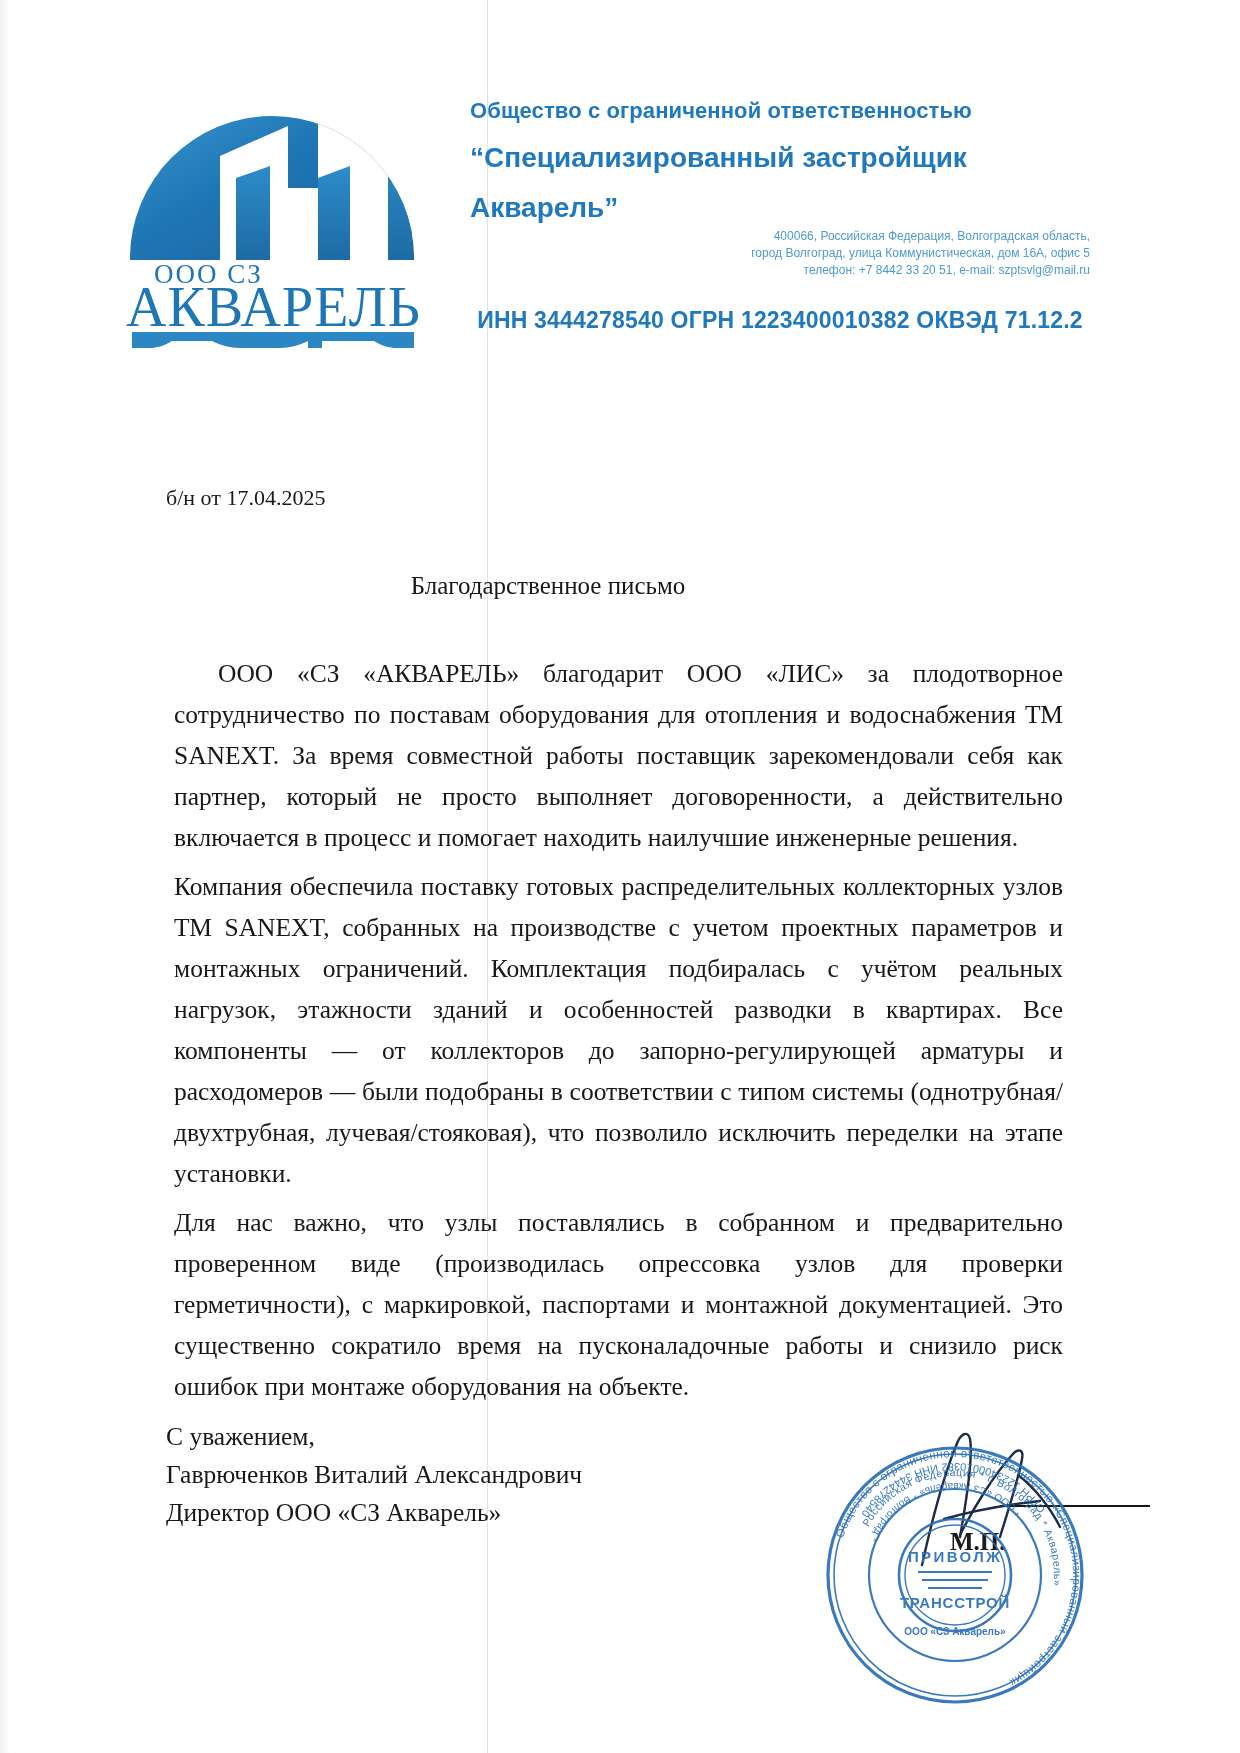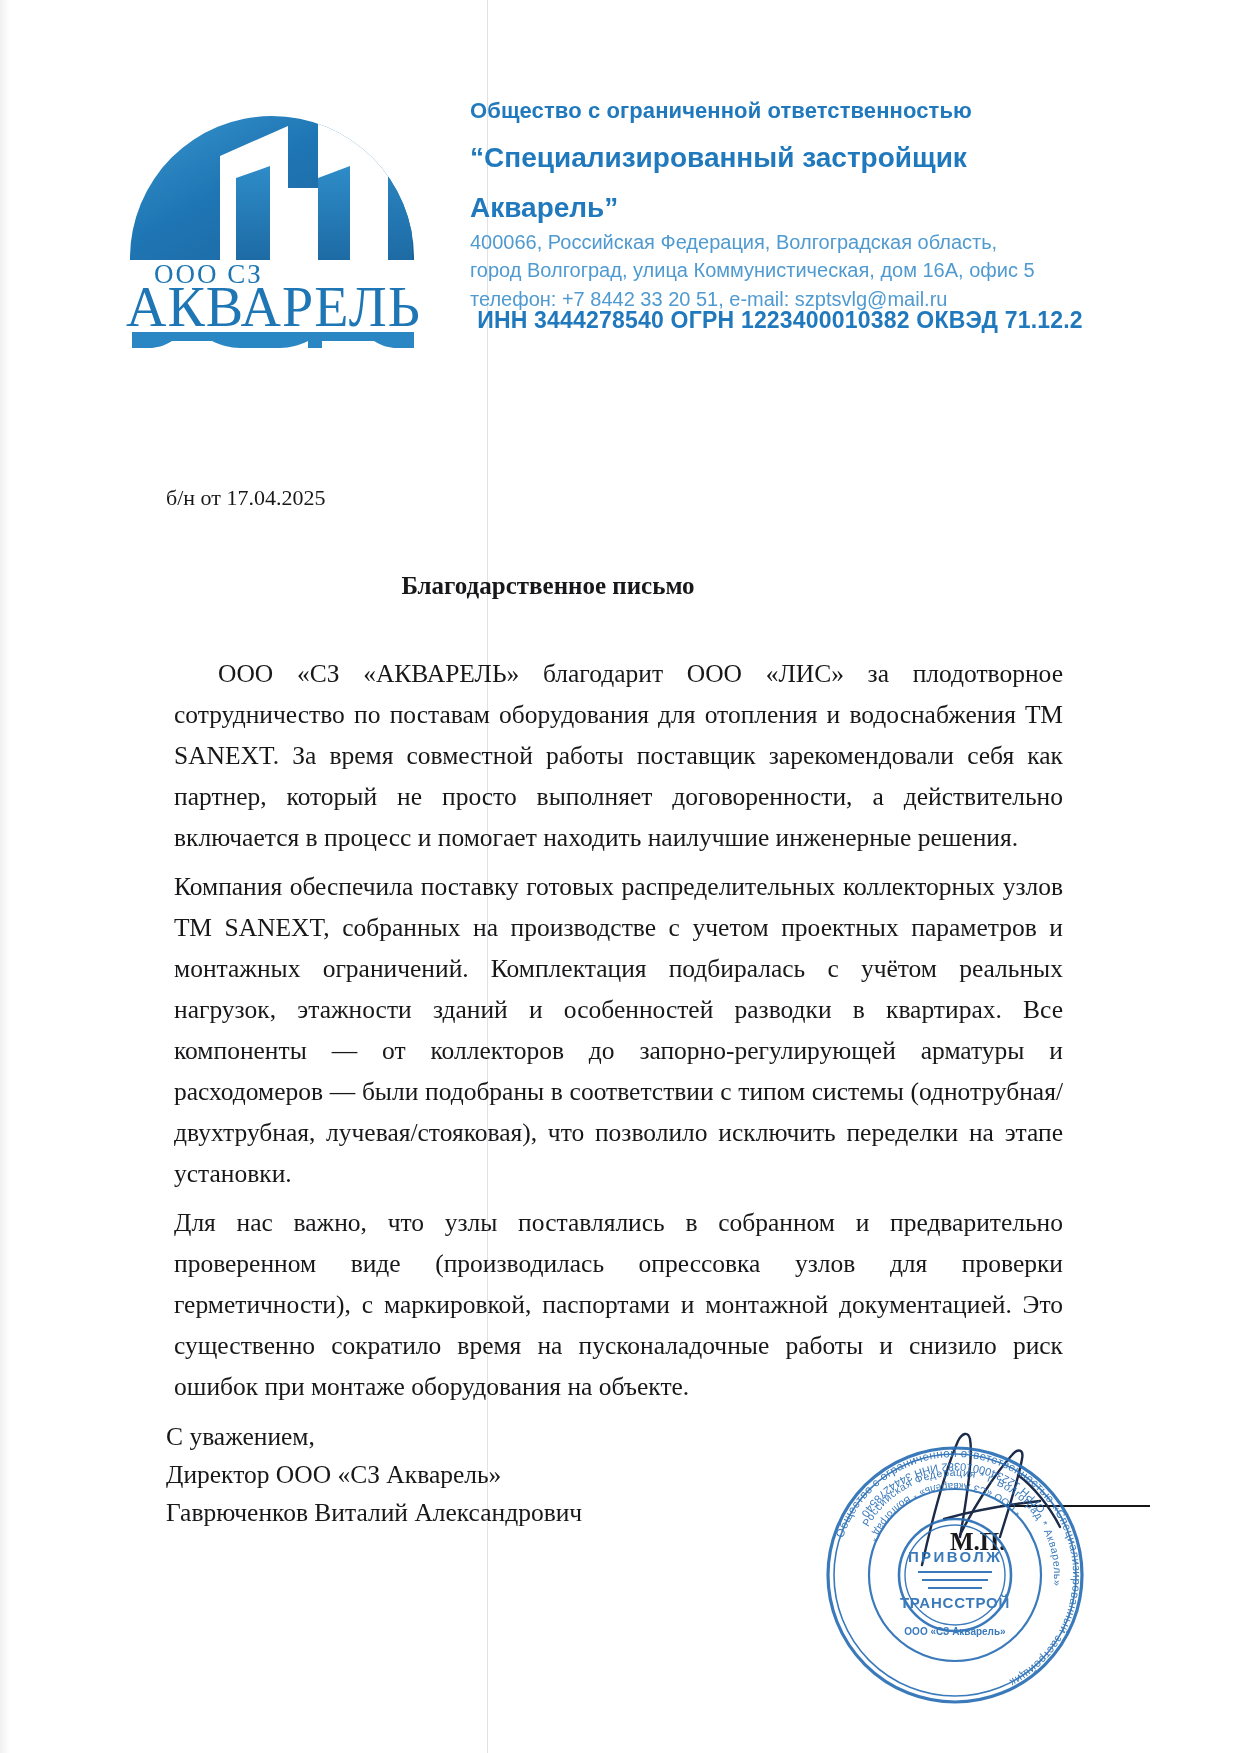--- a/index.html
+++ b/index.html
@@ -77,24 +77,24 @@
     font-weight: bold;
     line-height: 1.15;
     margin-top: 18px;
     color: #2179bd;
   }
   .addr-block {
     position: absolute;
     left: 470px;
     top: 198px;
     width: 620px;
-    text-align: left;
+    text-align: right;
     font-family: "Liberation Sans", "DejaVu Sans", sans-serif;
     color: #4f9ad0;
-    font-size: 20px;
+    font-size: 12px;
     line-height: 1.42;
   }
   .addr-block .ln { display: block; }
   .reg-line {
     position: absolute;
     left: 440px;
     top: 277px;
     width: 680px;
     text-align: center;
     font-family: "Liberation Sans", "DejaVu Sans", sans-serif;
@@ -113,21 +113,21 @@
     line-height: 1;
   }
 
   .doc-title {
     position: absolute;
     left: 0;
     top: 572px;
     width: 1096px;
     text-align: center;
     font-size: 25px;
-    font-weight: bold;
+    font-weight: normal;
   }
 
   .body-text {
     position: absolute;
     left: 166px;
     top: 645px;
     width: 905px;
     font-size: 25.5px;
     line-height: 41px;
     text-align: justify;
@@ -260,22 +260,22 @@
   <div class="doc-title">Благодарственное письмо</div>
 
   <div class="body-text">
     <p class="indent">ООО «СЗ «АКВАРЕЛЬ» благодарит ООО «ЛИС» за плодотворное сотрудничество по поставам оборудования для отопления и водоснабжения ТМ SANEXT. За время совместной работы поставщик зарекомендовали себя как партнер, который не просто выполняет договоренности, а действительно включается в процесс и помогает находить наилучшие инженерные решения.</p>
     <p>Компания обеспечила поставку готовых распределительных коллекторных узлов ТМ SANEXT, собранных на производстве с учетом проектных параметров и монтажных ограничений. Комплектация подбиралась с учётом реальных нагрузок, этажности зданий и особенностей разводки в квартирах. Все компоненты — от коллекторов до запорно-регулирующей арматуры и расходомеров — были подобраны в соответствии с типом системы (однотрубная/двухтрубная, лучевая/стояковая), что позволило исключить переделки на этапе установки.</p>
     <p>Для нас важно, что узлы поставлялись в собранном и предварительно проверенном виде (производилась опрессовка узлов для проверки герметичности), с маркировкой, паспортами и монтажной документацией. Это существенно сократило время на пусконаладочные работы и снизило риск ошибок при монтаже оборудования на объекте.</p>
   </div>
 
   <div class="signature">
     <span class="ln">С уважением,</span>
+    <span class="ln">Гаврюченков Виталий Александрович</span>
     <span class="ln">Директор ООО «СЗ Акварель»</span>
-    <span class="ln">Гаврюченков Виталий Александрович</span>
   </div>
 
   <div class="sig-rule"></div>
   <div class="mp-mark">М.П.</div>
 
   <svg class="hand-sign" viewBox="0 0 230 170">
     <g fill="none" stroke="#1c2b4a" stroke-width="2.4" stroke-linecap="round">
       <path d="M22 150 C34 96 46 54 58 26 C62 18 68 16 70 24 C73 40 66 88 60 122"></path>
       <path d="M60 120 C74 92 94 60 112 40 C118 33 124 34 122 44 C119 62 108 96 100 122"></path>
       <path d="M44 104 C72 96 104 90 140 86"></path>

